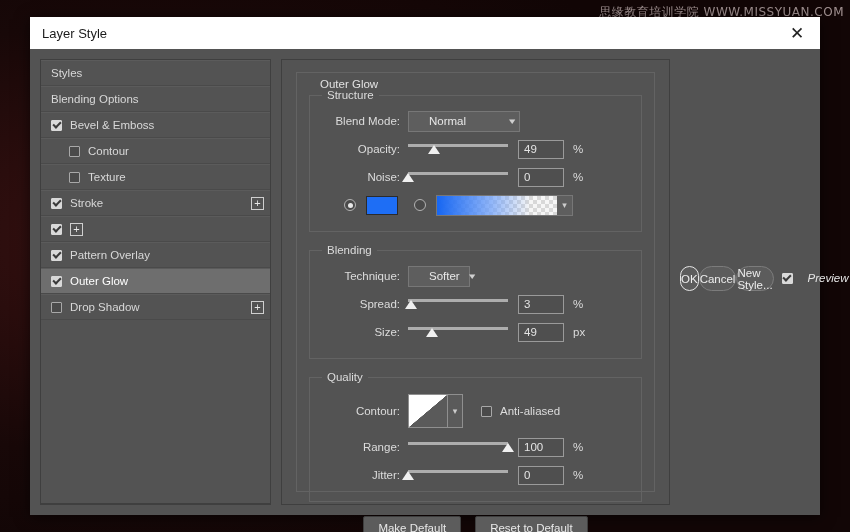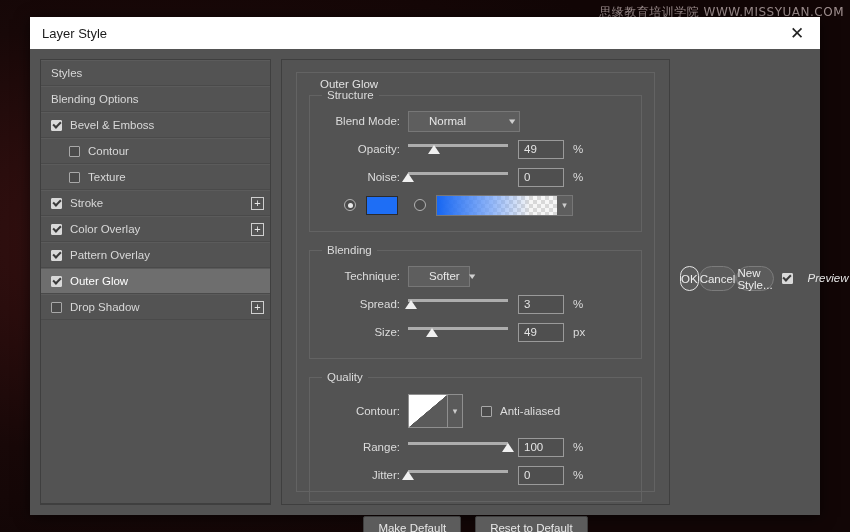--- a/index.html
+++ b/index.html
@@ -356,21 +356,20 @@
         </div>
 
         <div class="style-row">
           <span class="cbox checked"></span>
           <span class="label">Stroke</span>
           <span class="plus-box">+</span>
         </div>
 
         <div class="style-row">
           <span class="cbox checked"></span>
-          <span class="label">Color Overlay</span>
           <span class="plus-box">+</span>
         </div>
 
         <div class="style-row">
           <span class="cbox checked"></span>
           <span class="label">Pattern Overlay</span>
         </div>
 
         <div class="style-row selected">
           <span class="cbox checked"></span>

